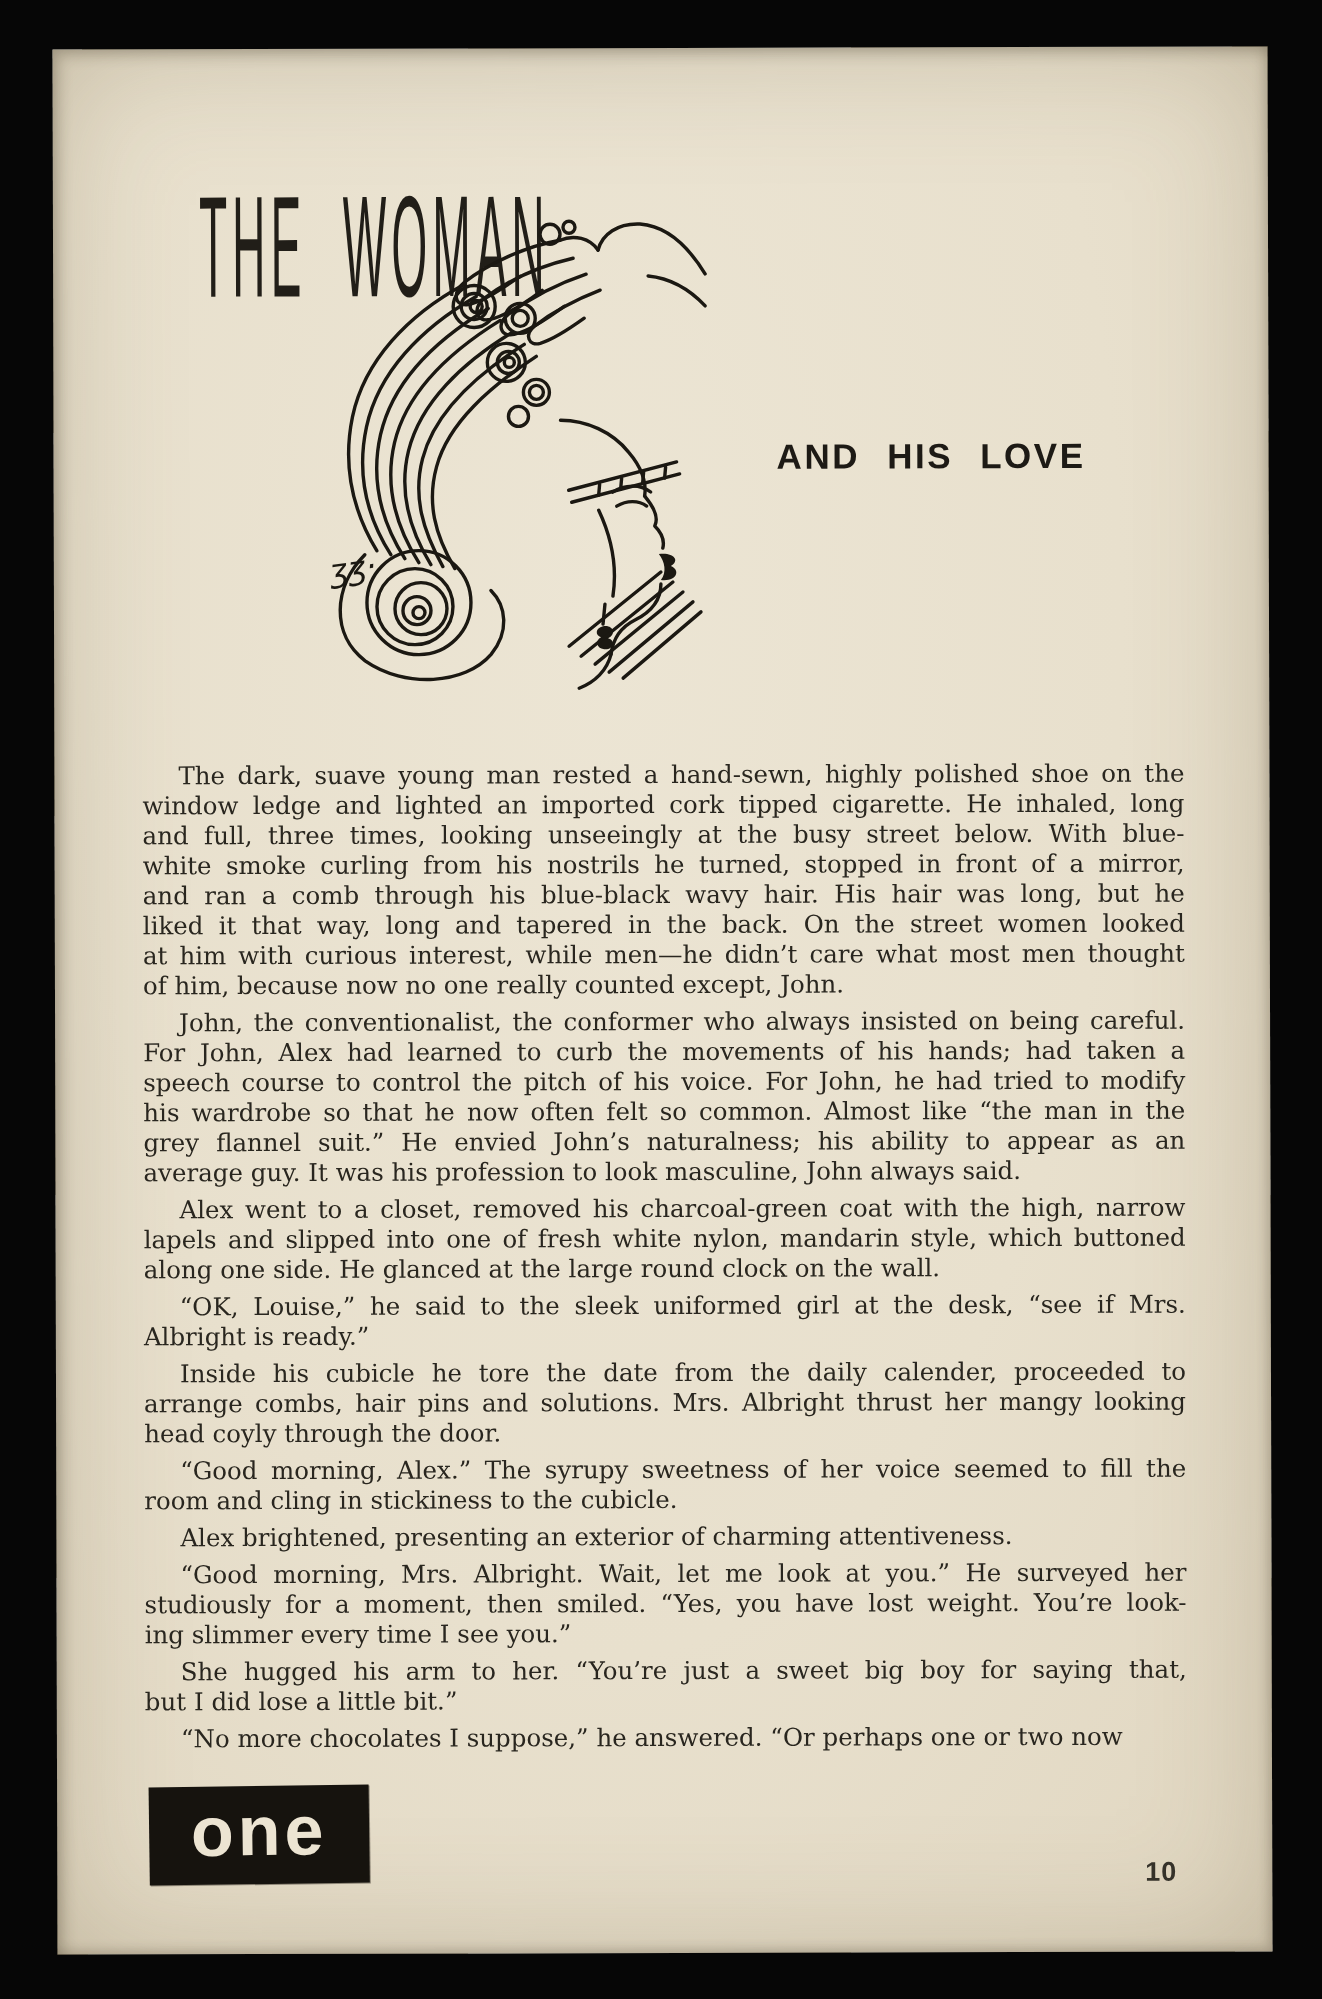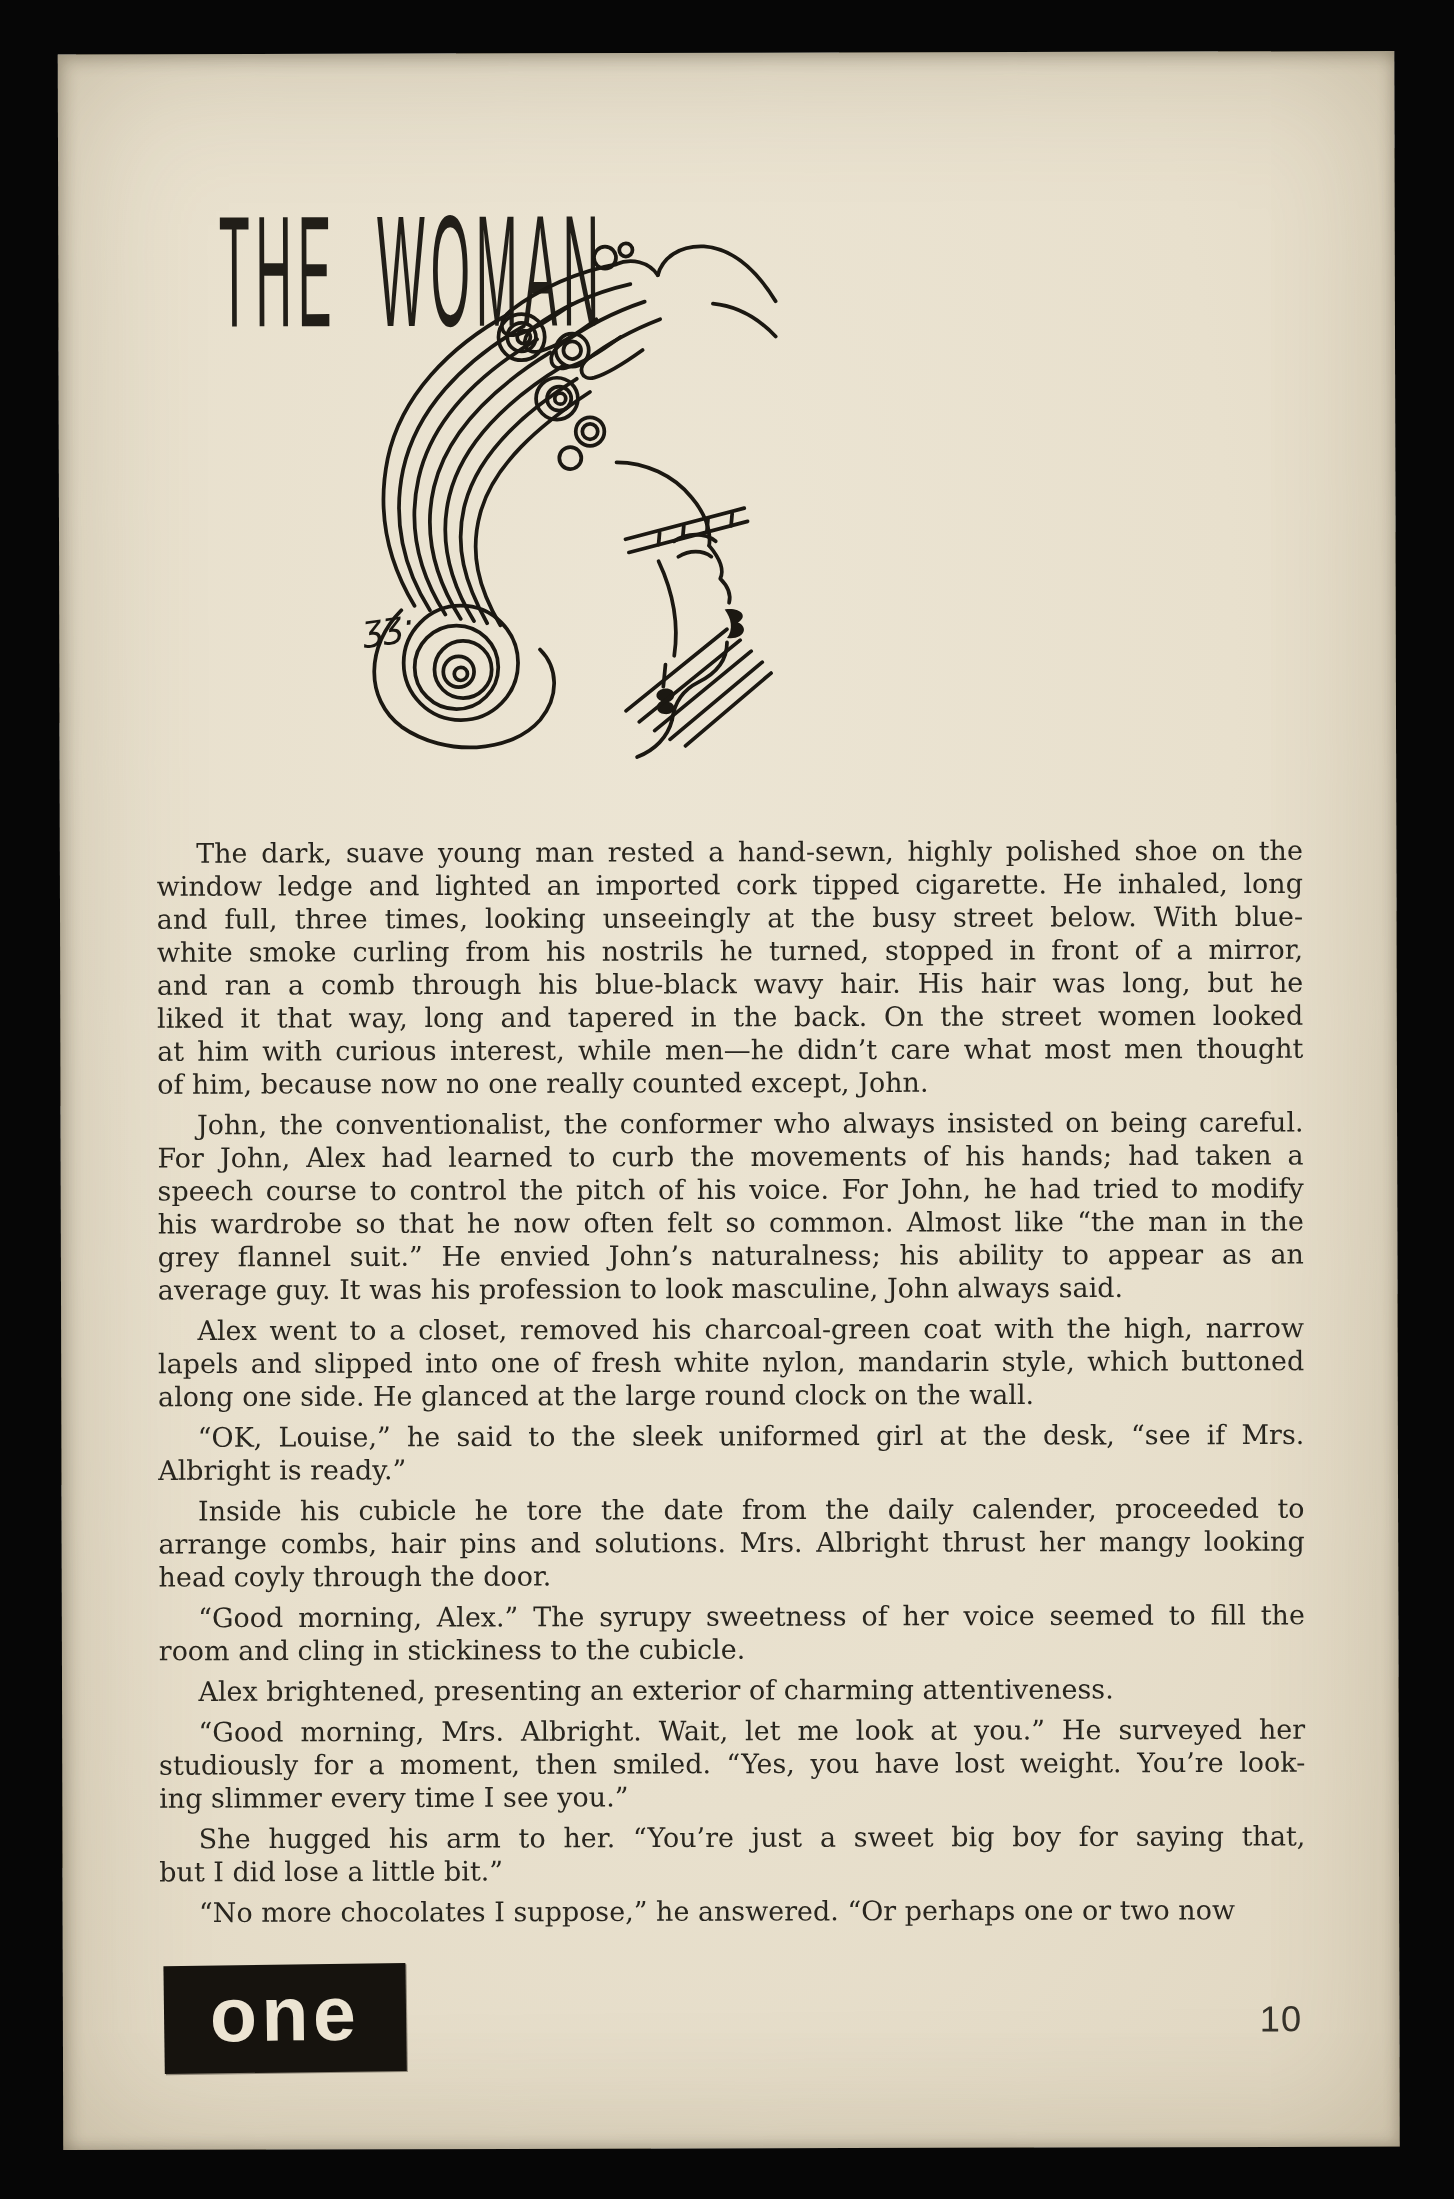--- a/index.html
+++ b/index.html
@@ -51,23 +51,23 @@
     background:#16130e;transform:rotate(-0.6deg);
     display:flex;align-items:center;justify-content:center;
     box-shadow:1px 1px 0 rgba(20,15,8,.4);
   }
   .logo span{
     color:#ece4d2;font-family:"Liberation Sans",sans-serif;
     font-weight:700;font-size:70px;line-height:1;letter-spacing:4px;
     padding-bottom:8px;
   }
   .pageno{
-    position:absolute;left:1088px;top:1770px;
-    font-family:"Liberation Sans",sans-serif;
-    font-size:33px;font-weight:400;color:#35322a;letter-spacing:1px;
+    position:absolute;left:1088px;top:1810px;
+    font-family:"Liberation Sans",sans-serif;
+    font-size:27px;font-weight:700;color:#35322a;letter-spacing:1px;
   }
 </style>
 </head>
 <body>
 
 <div class="scan">
   <div class="page">
 
     <h1 class="title">THE WOMAN</h1>
 
@@ -147,20 +147,21 @@
         <path d="M300 436 L 392 362"></path>
         <path d="M312 446 L 404 372"></path>
         <path d="M326 454 L 414 382"></path>
         <path d="M340 462 L 424 392"></path>
         <path d="M354 468 L 432 402"></path>
       </g>
 
       <text x="62" y="372" font-size="32" font-style="italic" font-family="DejaVu Sans, sans-serif" fill="#1b1812" stroke="none" transform="rotate(-8 62 372)">ʒʒ·</text>
     </svg>
 
+    <div class="subtitle">AND HIS LOVE</div>
 
     <div class="story" id="story-paragraphs">
         <div class="para">
           <div class="tline firstline">The dark, suave young man rested a hand-sewn, highly polished shoe on the</div>
           <div class="tline">window ledge and lighted an imported cork tipped cigarette. He inhaled, long</div>
           <div class="tline">and full, three times, looking unseeingly at the busy street below. With blue-</div>
           <div class="tline">white smoke curling from his nostrils he turned, stopped in front of a mirror,</div>
           <div class="tline">and ran a comb through his blue-black wavy hair. His hair was long, but he</div>
           <div class="tline">liked it that way, long and tapered in the back. On the street women looked</div>
           <div class="tline">at him with curious interest, while men—he didn’t care what most men thought</div>

